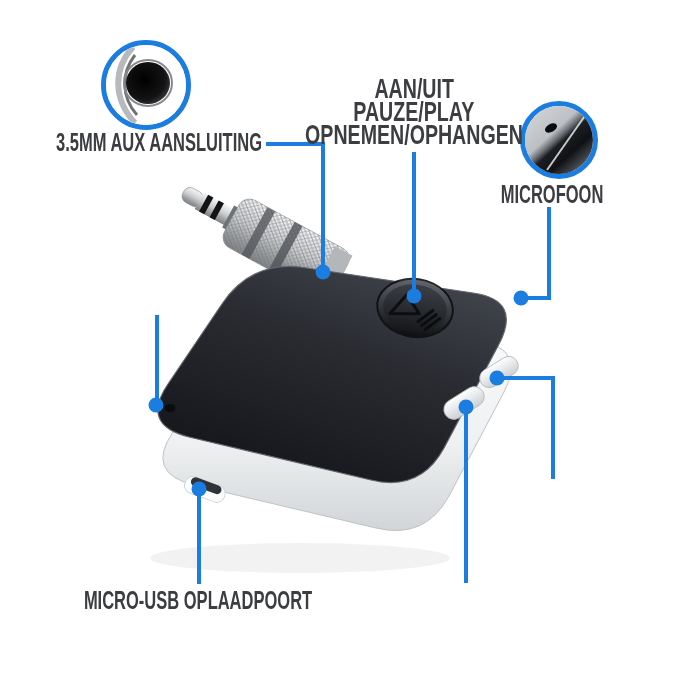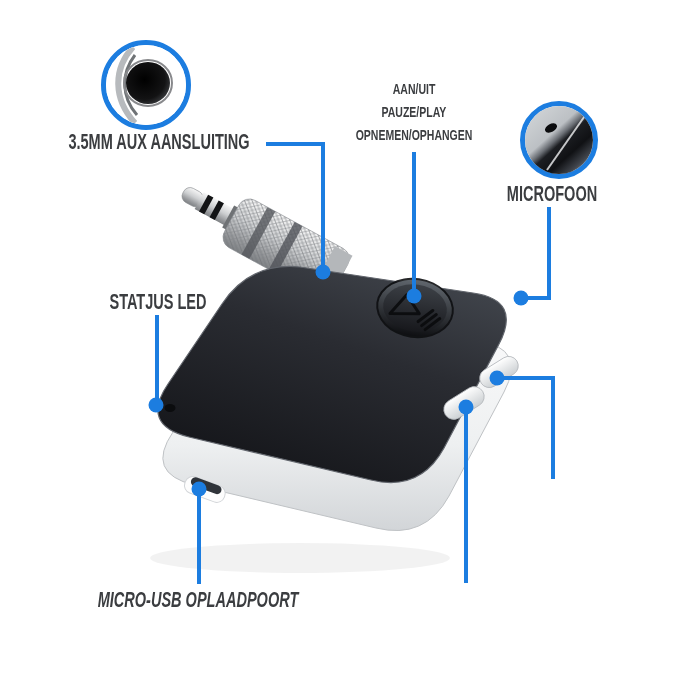--- a/index.html
+++ b/index.html
@@ -2,23 +2,23 @@
 <html style="--accent: #1c7de0; --ink: #3b3d40; --bg: #ffffff;"><head>
 <meta charset="utf-8">
 <style>
   :root{ --accent:#1c7de0; --ink:#3b3d40; --bg:#ffffff; }
   html,body{margin:0;padding:0;}
   body{background:#fff;font-family:"Liberation Sans", sans-serif;}
   .stage{position:relative;width:700px;height:700px;background:var(--bg);overflow:hidden;}
   .stage svg.device{position:absolute;left:0;top:0;}
   
   .label{position:absolute;transform:translate(-50%,-50%);white-space:nowrap;
-         color:var(--ink);font-weight:700;font-size:22px;text-align:center;}
+         color:var(--ink);font-weight:700;font-size:25px;text-align:center;}
   .label .cond{display:inline-block;transform:scaleX(0.66);transform-origin:center;}
-  .label.stack{font-size:15px;line-height:23px;}
+  .label.stack{font-size:28px;line-height:23px;}
   .label.stack .cond{transform:scaleX(0.7);}
   
   .cline{position:absolute;background:var(--accent);}
   .cdot{position:absolute;width:15px;height:15px;border-radius:50%;
         background:var(--accent);transform:translate(-50%,-50%);}
   
   .inset{position:absolute;border:5px solid var(--accent);border-radius:50%;
          overflow:hidden;background:#fff;}
   .inset svg{display:block;}
 </style>
@@ -174,23 +174,20 @@
   <div class="label stack" style="left:414px;top:111px;">
     <span class="cond">AAN/UIT</span><br>
     <span class="cond">PAUZE/PLAY</span><br>
     <span class="cond">OPNEMEN/OPHANGEN</span>
   </div>
 
   <div class="label" style="left:552px;top:194px;text-align:center;">
     <span class="cond">MICROFOON</span>
   </div>
 
-  <div class="label" style="left:158px;top:302px;">
-    <span class="cond">STATJUS LED</span>
-  </div>
 
-  <div class="label" style="left:198px;top:600px;font-style:italic;">
+  <div class="label" style="left:198px;top:600px;">
     <span class="cond">MICRO-USB OPLAADPOORT</span>
   </div>
 
 
 
 </div>
 
 </body></html>

